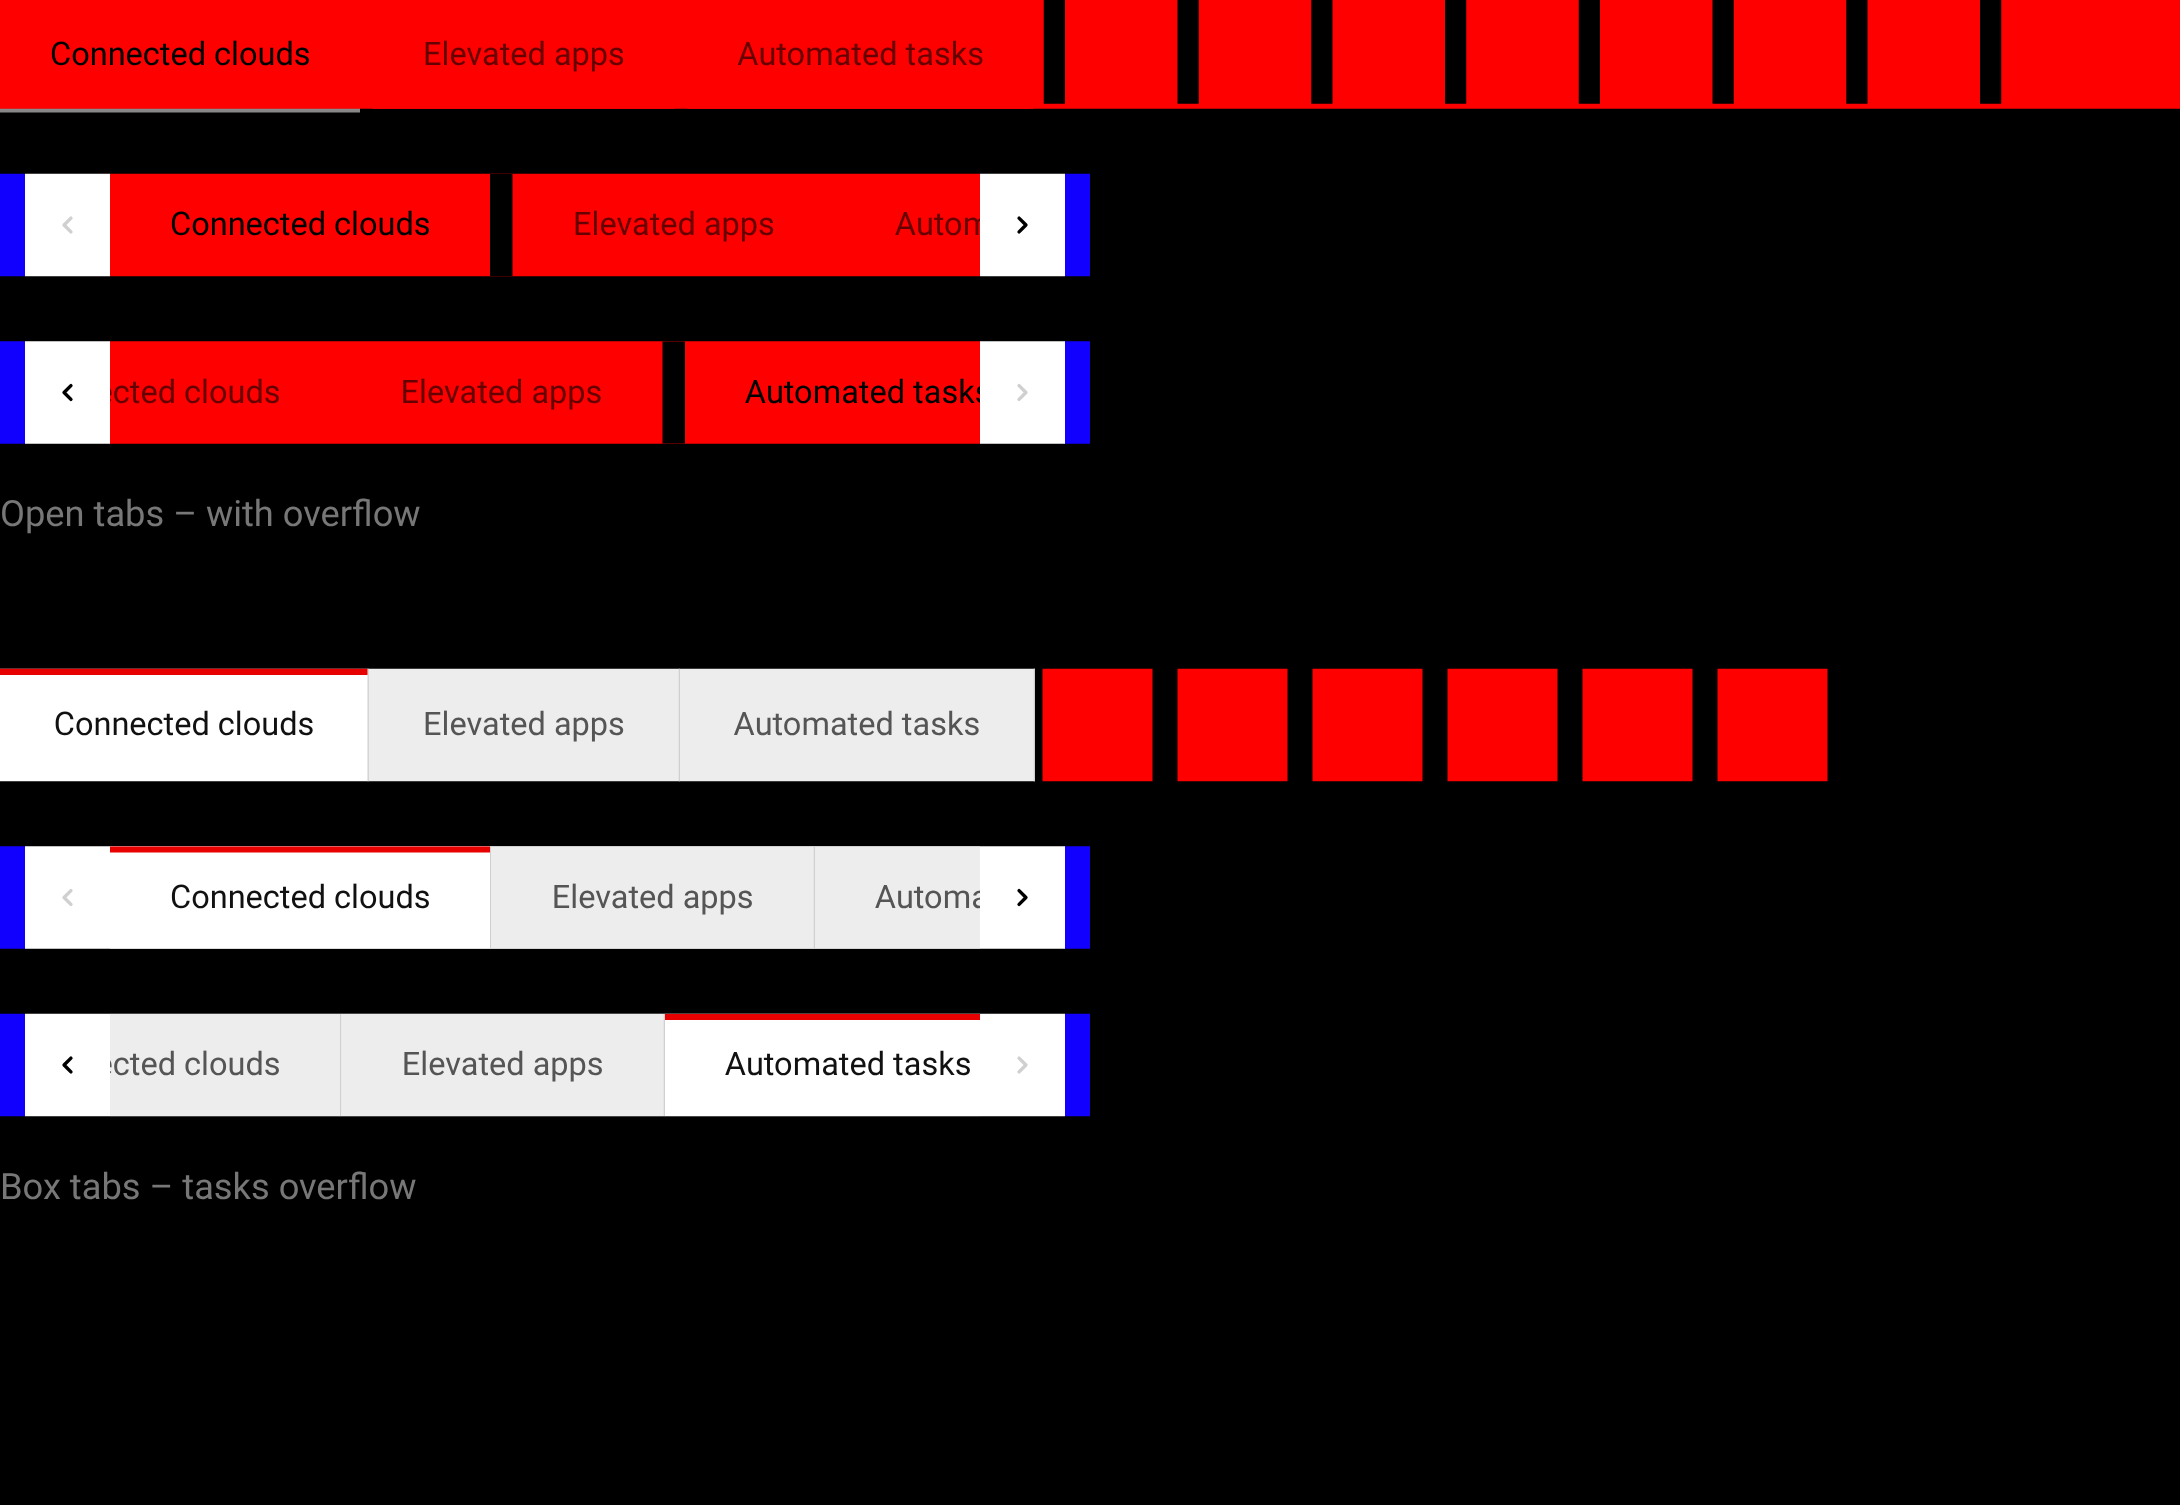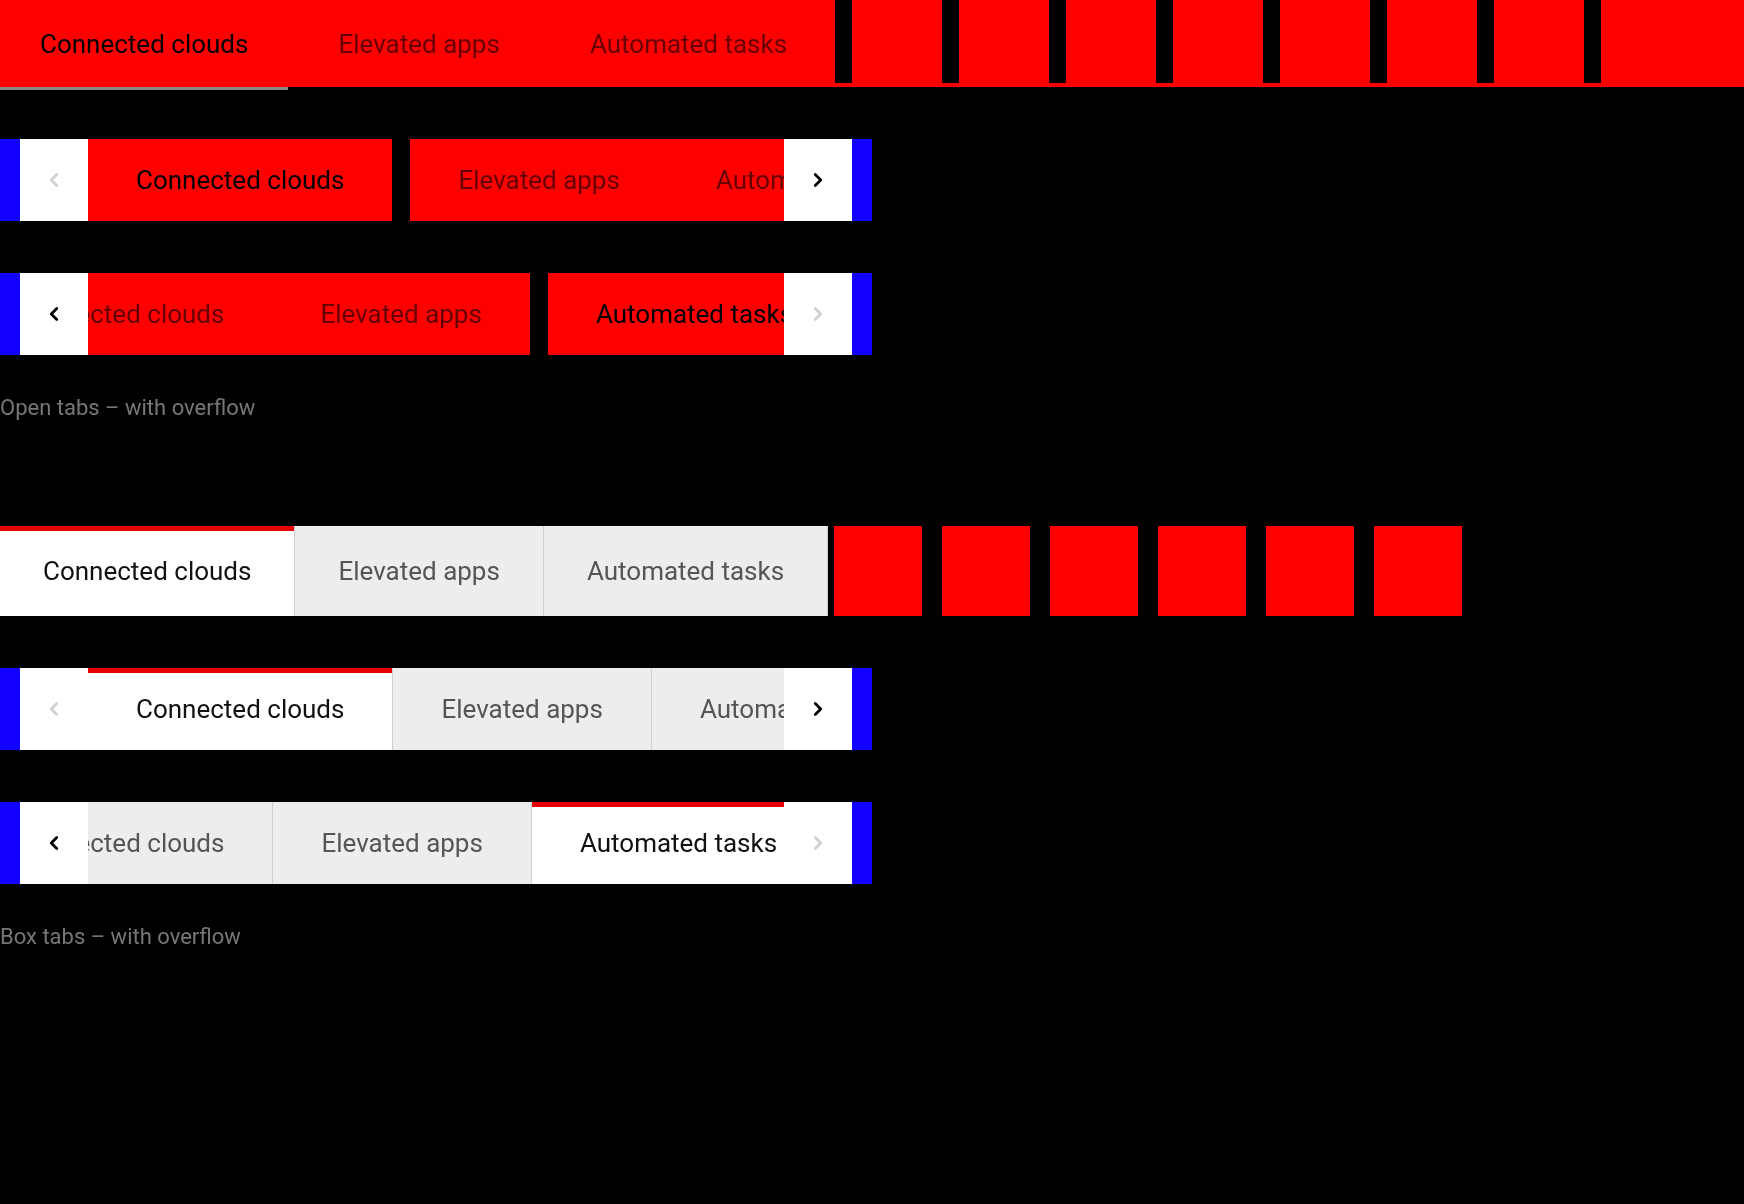--- a/index.html
+++ b/index.html
@@ -123,21 +123,21 @@
   
   .scroll-inner .seam {
     width: 18px;
     height: 82px;
     background: #000;
     flex: 0 0 auto;
   }
 
   
   .section-label {
-    font-size: 22px;
+    font-size: 29px;
     color: #777;
     margin-top: 40px;
     margin-left: 0;
   }
 
   
 
   .box-tabs-full {
     display: flex;
     height: 90px;
@@ -395,13 +395,13 @@
     </div>
   </div>
   <div class="arrow-btn disabled">
     <svg viewBox="0 0 24 24" fill="none" stroke-width="3" stroke-linecap="round" stroke-linejoin="round">
         <polyline points="9 18 15 12 9 6"></polyline>
       </svg>
   </div>
   <div class="edge-blue"></div>
 </div>
 
-<div class="section-label">Box tabs – with overflow</div>
+<div class="section-label">Box tabs – tasks overflow</div>
 
 </body></html>

